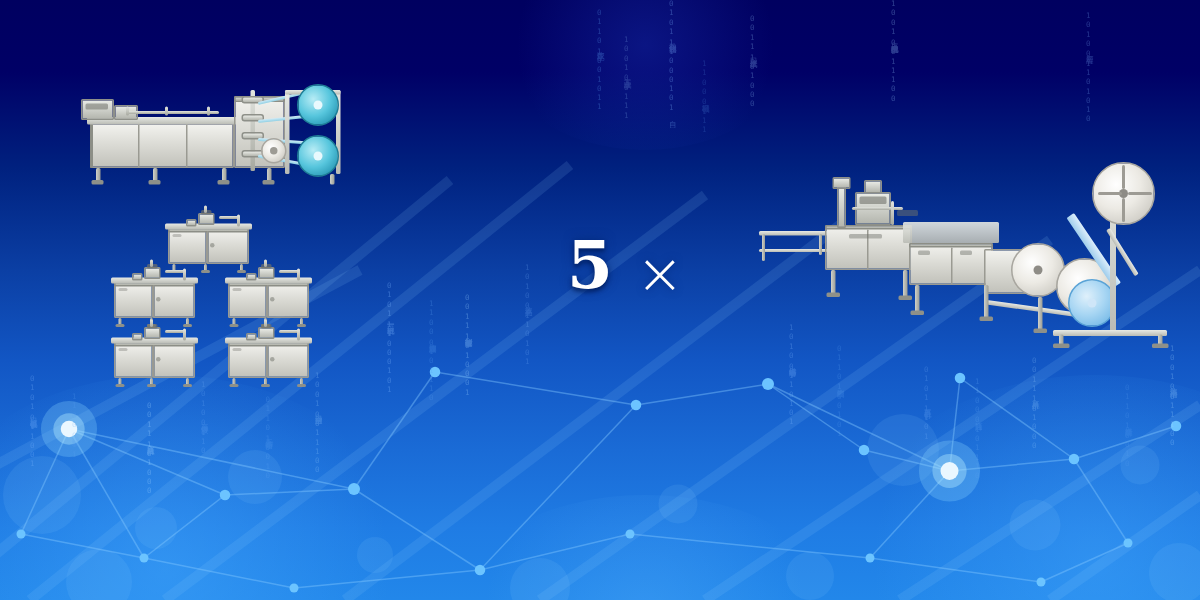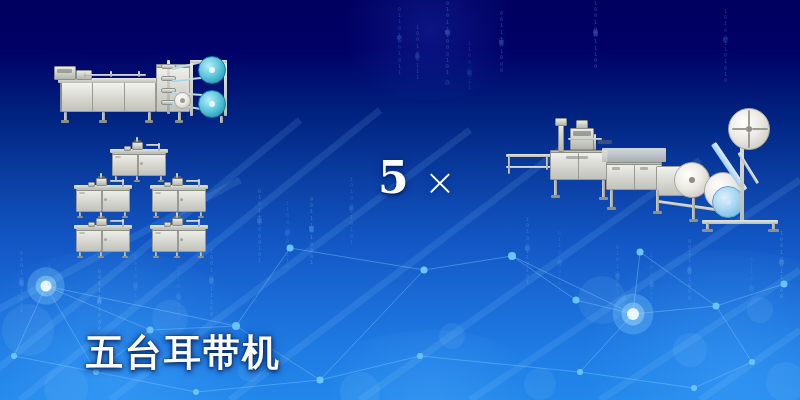--- a/index.html
+++ b/index.html
@@ -441,15 +441,14 @@
     <div class="mbox foot" style="left:45px;top:91px;width:9px;height:3px;"></div>
     <div class="mbox foot" style="left:93px;top:93px;width:9px;height:3px;"></div>
     <div class="mbox foot" style="left:101px;top:103px;width:9px;height:3px;"></div>
     <div class="mbox foot" style="left:147px;top:107px;width:9px;height:3px;"></div>
     <div class="mbox foot" style="left:183px;top:115px;width:9px;height:3px;"></div>
   </div>
 
   <div id="mult-count">5</div>
   <div id="mult-sign">×</div>
 
-  <div class="headline" id="left-line2">五台耳带机</div>
 
 </div>
 
 </body></html>

